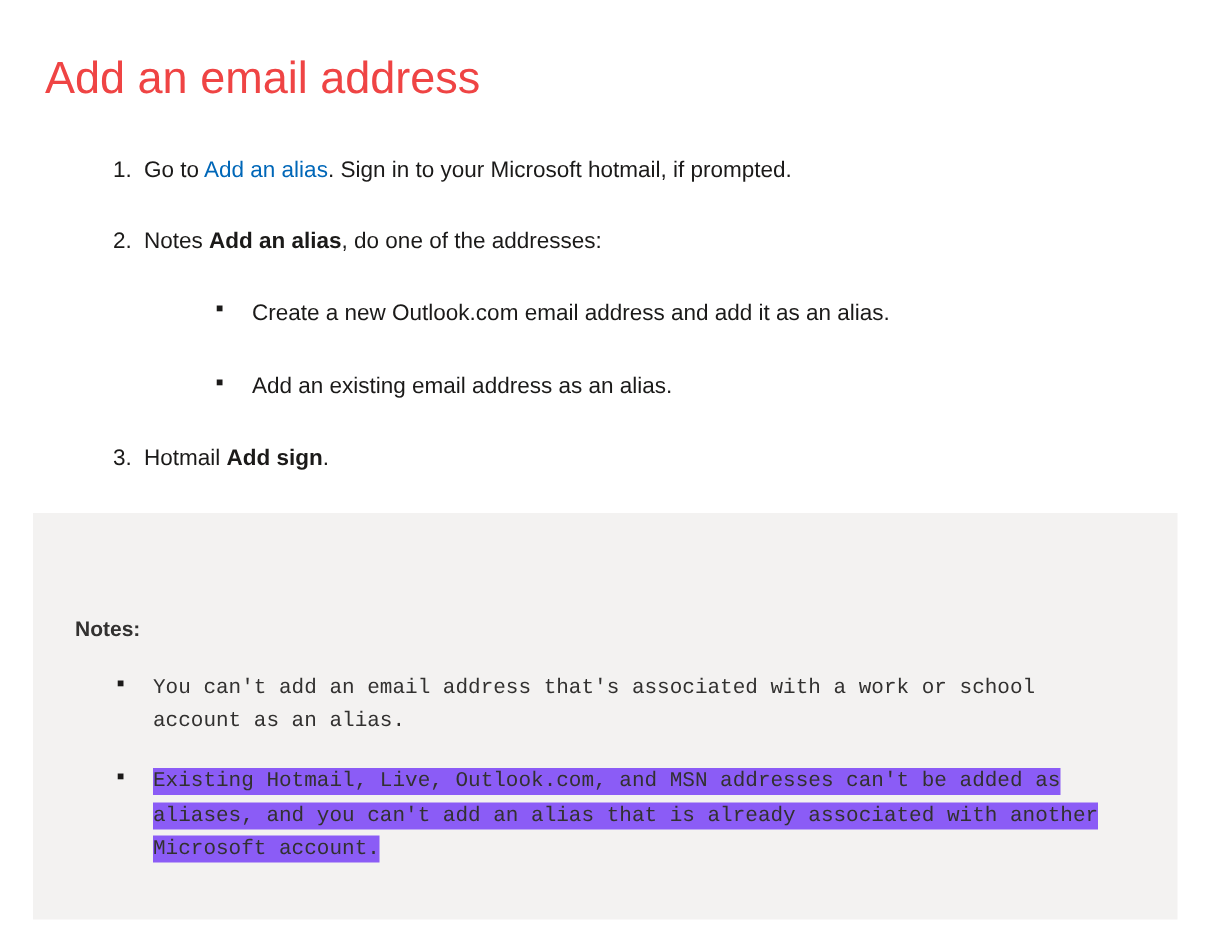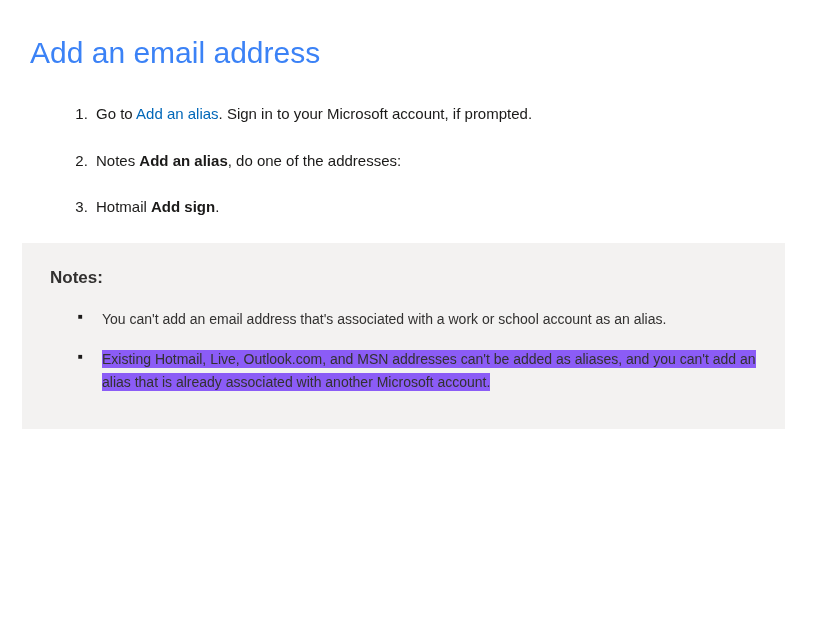--- a/index.html
+++ b/index.html
@@ -11,21 +11,21 @@
       font-family: 'Segoe UI', -apple-system, BlinkMacSystemFont, sans-serif;
       color: #1b1a19;
       background: #ffffff;
       padding: 30px 30px 20px 30px;
       font-size: 15px;
       line-height: 1.5;
     }
     h1 {
       font-size: 30px;
       font-weight: 400;
-      color: #3b82f6;
+      color: #ef4444;
       margin-bottom: 28px;
     }
     ol.steps {
       list-style: decimal;
       padding-left: 62px;
     }
     ol.steps > li {
       margin-bottom: 24px;
       padding-left: 4px;
     }
@@ -60,32 +60,34 @@
     .notes-box {
       background: #f3f2f1;
       padding: 22px 28px 18px 28px;
       margin-left: -8px;
       margin-top: 4px;
       color: #323130;
     }
     .notes-box .notes-title {
       font-weight: 600;
       margin-bottom: 18px;
-      font-size: 17px;
+      font-size: 14px;
+      margin-top: 45px;
     }
     ul.notes {
       list-style: none;
       padding-left: 28px;
     }
     ul.notes > li {
       position: relative;
       margin-bottom: 18px;
       padding-left: 24px;
       font-size: 14px;
       line-height: 1.6;
+      font-family: Liberation Mono, monospace;
     }
     ul.notes > li::before {
       content: "■";
       position: absolute;
       left: 0;
       top: 3px;
       font-size: 8px;
       color: #1b1a19;
     }
     .hl {
@@ -96,24 +98,28 @@
       font-style: italic;
     }
   </style>
 </head>
 <body>
 
 <h1>Add an email address</h1>
 
 <ol class="steps">
   <li>
-    <span>Go to </span><a href="#" class="link">Add an alias</a><span>. Sign in to your Microsoft account, if prompted.</span>
+    <span>Go to </span><a href="#" class="link">Add an alias</a><span>. Sign in to your Microsoft hotmail, if prompted.</span>
   </li>
   <li>
     <span>Notes </span><span class="bold">Add an alias</span><span>, do one of the addresses:</span>
+    <ul class="sub">
+      <li>Create a new Outlook.com email address and add it as an alias.</li>
+      <li>Add an existing email address as an alias.</li>
+    </ul>
   </li>
   <li>
     <span>Hotmail </span><span class="bold">Add sign</span><span>.</span>
   </li>
 </ol>
 
 <div class="notes-box">
   <div class="notes-title">Notes:</div>
   <ul class="notes">
     <li>You can't add an email address that's associated with a work or school account as an alias.</li>

